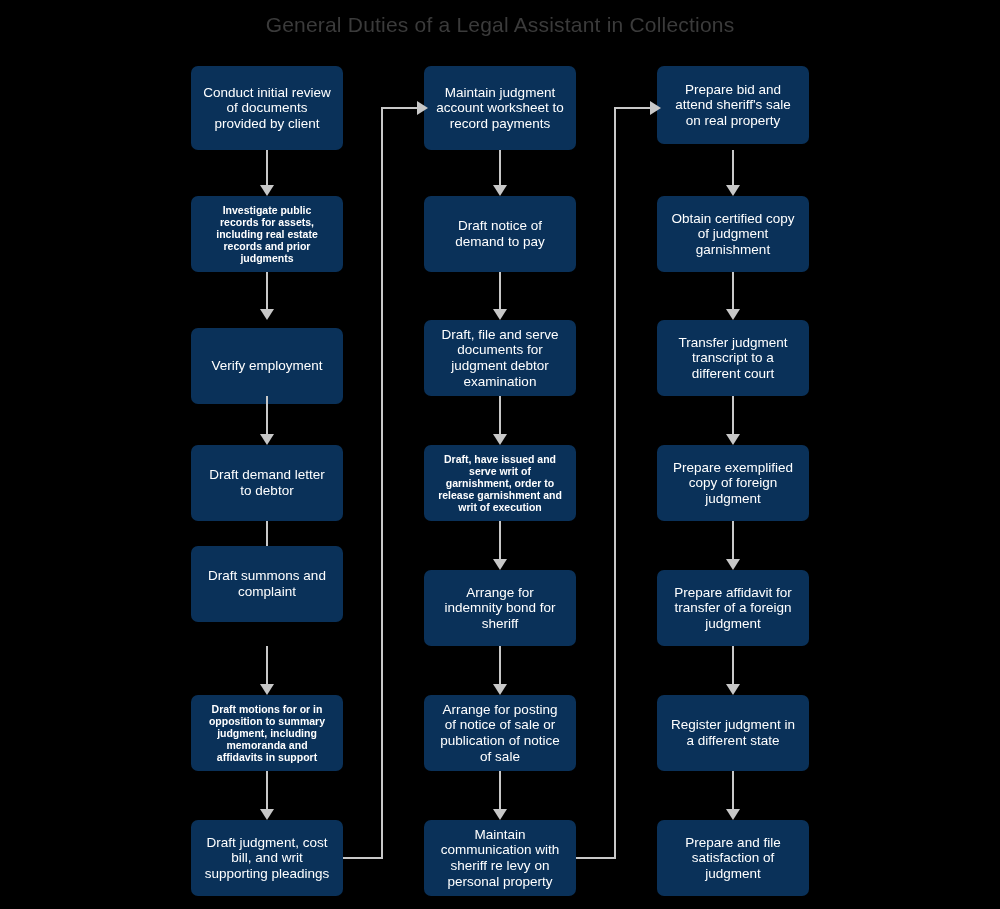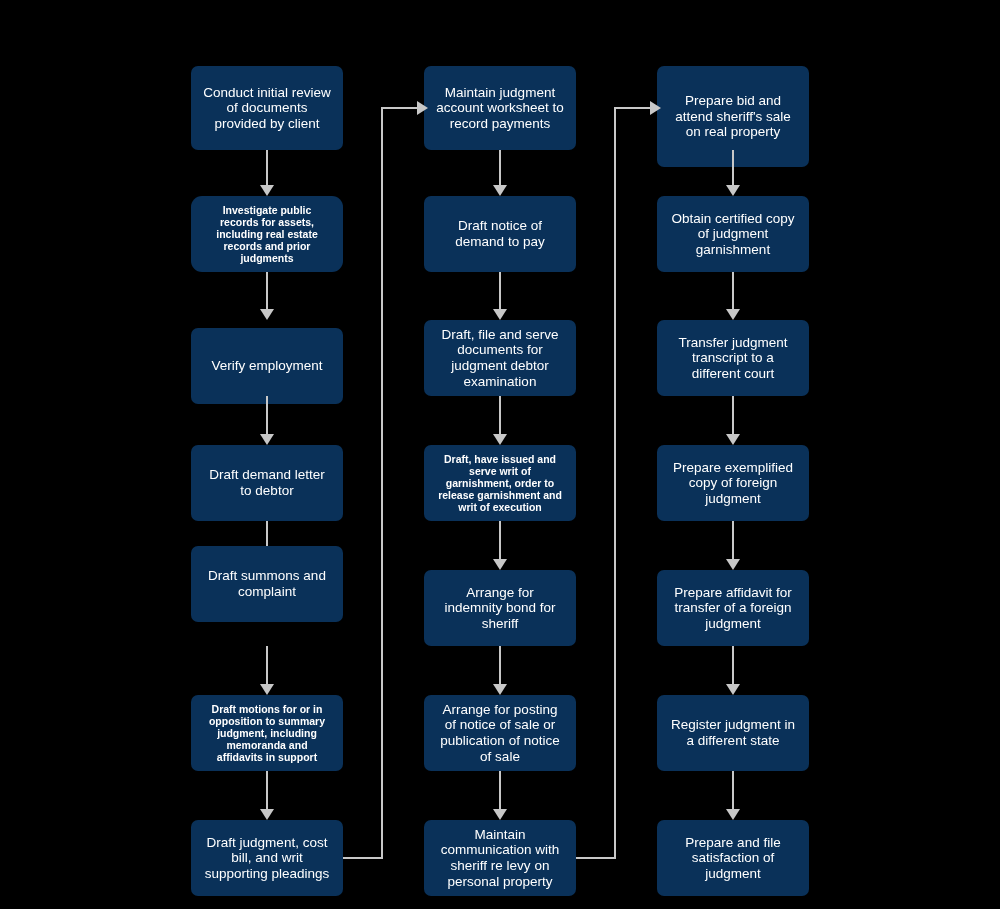--- a/index.html
+++ b/index.html
@@ -99,32 +99,33 @@
     border-top: 7px solid transparent;
     border-bottom: 7px solid transparent;
     border-left: 11px solid #c8c8c8;
   }
 </style>
 </head>
 <body>
 
 <div id="page">
 
+  <div id="chart-title">General Duties of a Legal Assistant in Collections</div>
 
   <div class="flow-column" id="column-1">
 
     <div class="node-box size-normal" style="top:0px;height:84px;">
       <span class="node-label">Conduct initial review of documents provided by client</span>
     </div>
     <div class="v-connector" style="top:84px;height:46px;">
       <div class="v-line" style="height:35px;"></div>
       <div class="v-head" style="top:35px;"></div>
     </div>
 
-    <div class="node-box size-small" style="top:130px;height:76px;border-radius:11px;">
+    <div class="node-box size-small" style="top:130px;height:76px;">
       <span class="node-label">Investigate public records for assets, including real estate records and prior judgments</span>
     </div>
     <div class="v-connector" style="top:206px;height:48px;">
       <div class="v-line" style="height:37px;"></div>
       <div class="v-head" style="top:37px;"></div>
     </div>
 
     <div class="node-box size-normal" style="top:254px;height:76px;margin-top:8px;">
       <span class="node-label">Verify employment</span>
     </div>
@@ -212,21 +213,21 @@
       <div class="v-head" style="top:38px;"></div>
     </div>
 
     <div class="node-box size-normal" style="top:754px;height:76px;">
       <span class="node-label">Maintain communication with sheriff re levy on personal property</span>
     </div>
   </div>
 
   <div class="flow-column" id="column-3">
 
-    <div class="node-box size-normal" style="top:0px;height:101px;">
+    <div class="node-box size-normal" style="top:0px;height:78px;">
       <span class="node-label">Prepare bid and attend sheriff's sale on real property</span>
     </div>
     <div class="v-connector" style="top:84px;height:46px;">
       <div class="v-line" style="height:35px;"></div>
       <div class="v-head" style="top:35px;"></div>
     </div>
 
     <div class="node-box size-normal" style="top:130px;height:76px;">
       <span class="node-label">Obtain certified copy of judgment garnishment</span>
     </div>

